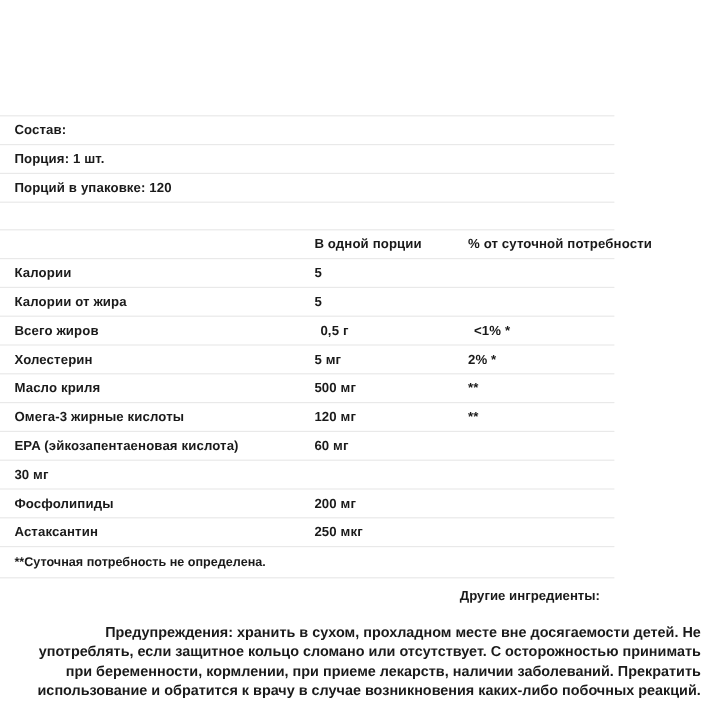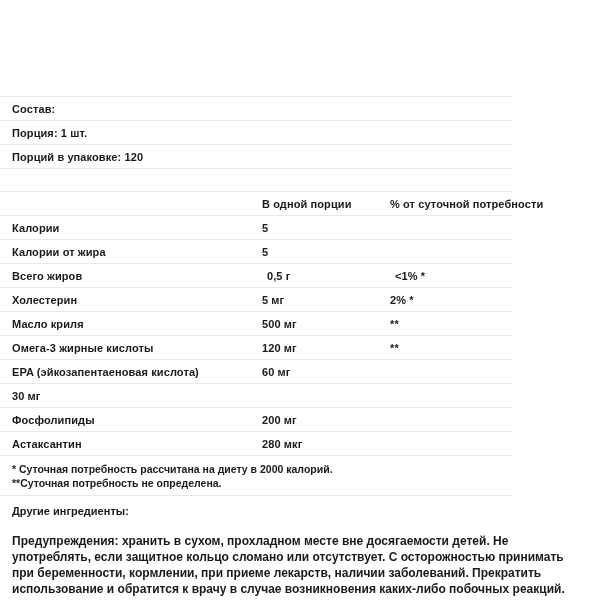--- a/index.html
+++ b/index.html
@@ -76,20 +76,21 @@
     line-height: 14px;
   }
   .footnotes div {
     white-space: nowrap;
   }
 
   
   .notes {
     border-top: 1px solid #e9e9e9;
     padding: 9px 12px 0 12px;
+    text-align: right;
   }
   .notes .other-ing {
     font-size: 11px;
     font-weight: bold;
     margin-bottom: 16px;
   }
   .notes .warning {
     font-size: 12px;
     font-weight: bold;
     line-height: 16px;
@@ -171,28 +172,27 @@
     </div>
 
     <div class="row">
       <span class="c-name">Фосфолипиды</span>
       <span class="c-amount">200 мг</span>
       <span class="c-dv"></span>
     </div>
 
     <div class="row">
       <span class="c-name">Астаксантин</span>
-      <span class="c-amount">280 мкг</span>
+      <span class="c-amount">250 мкг</span>
       <span class="c-dv"></span>
     </div>
 
   </div>
 
   <div class="footnotes">
-    <div>*  Суточная потребность рассчитана на диету в 2000 калорий.</div>
     <div>**Суточная потребность не определена.</div>
   </div>
 
   <div class="notes">
     <div class="other-ing">Другие ингредиенты:</div>
     <div class="warning">Предупреждения: хранить в сухом, прохладном месте вне досягаемости детей. Не употреблять, если защитное кольцо сломано или отсутствует. С осторожностью принимать при беременности, кормлении, при приеме лекарств, наличии заболеваний. Прекратить использование и обратится к врачу в случае возникновения каких-либо побочных реакций.</div>
   </div>
 
 </div>
 

